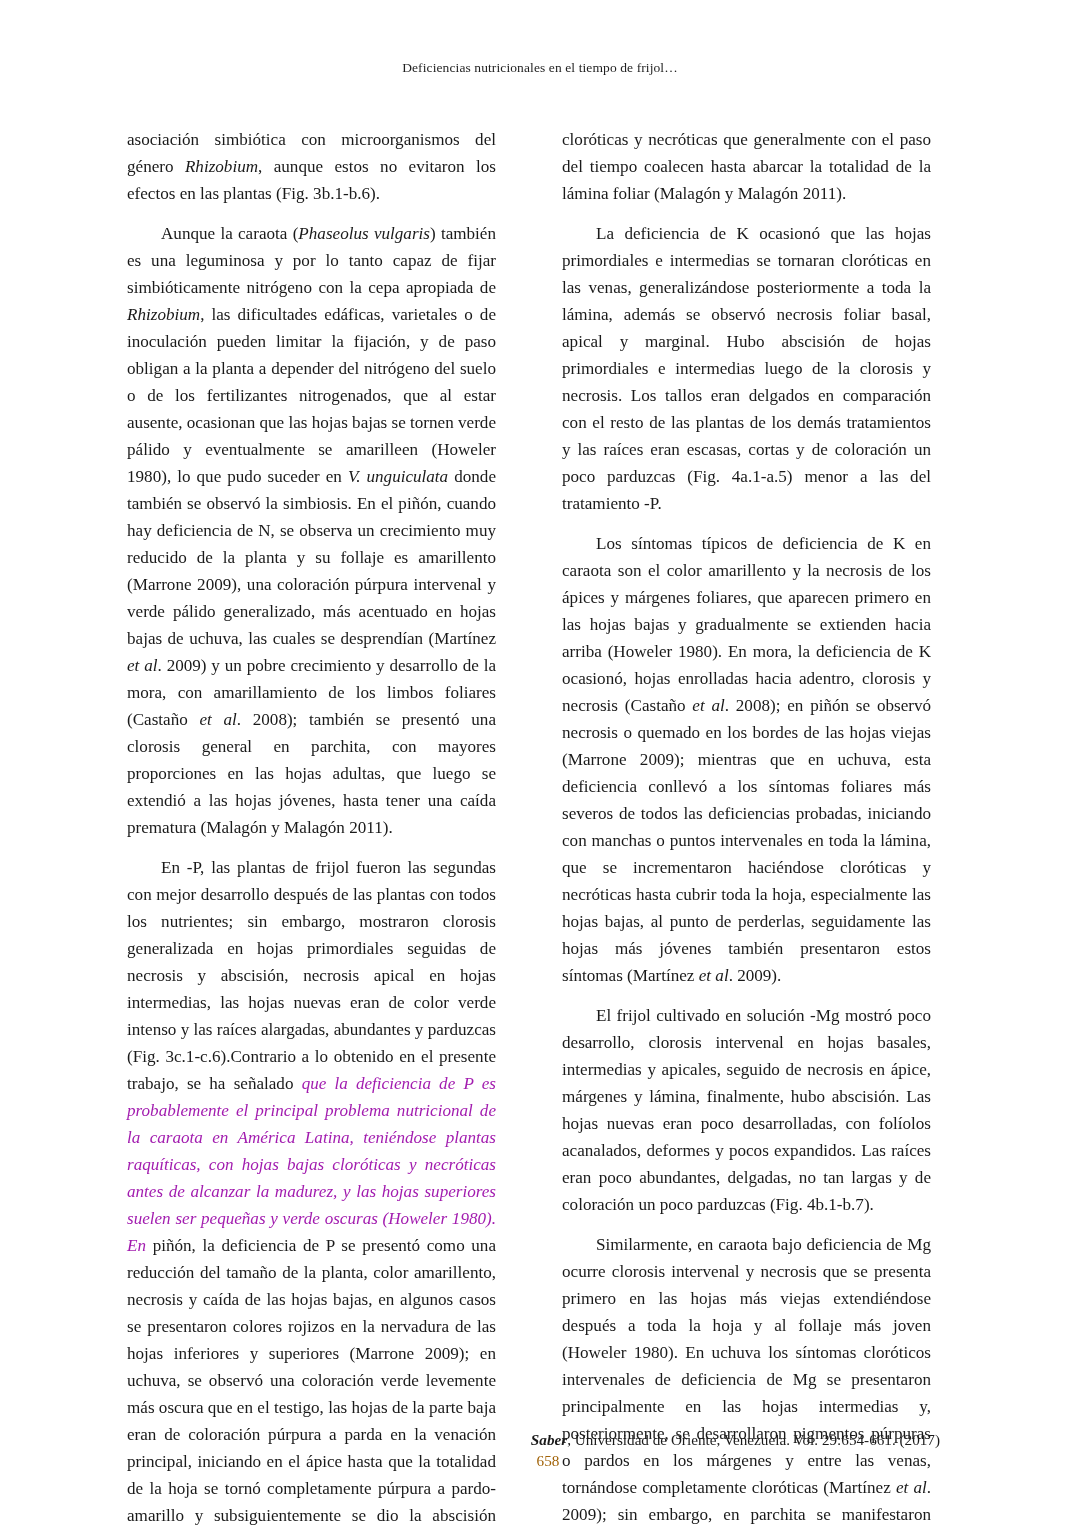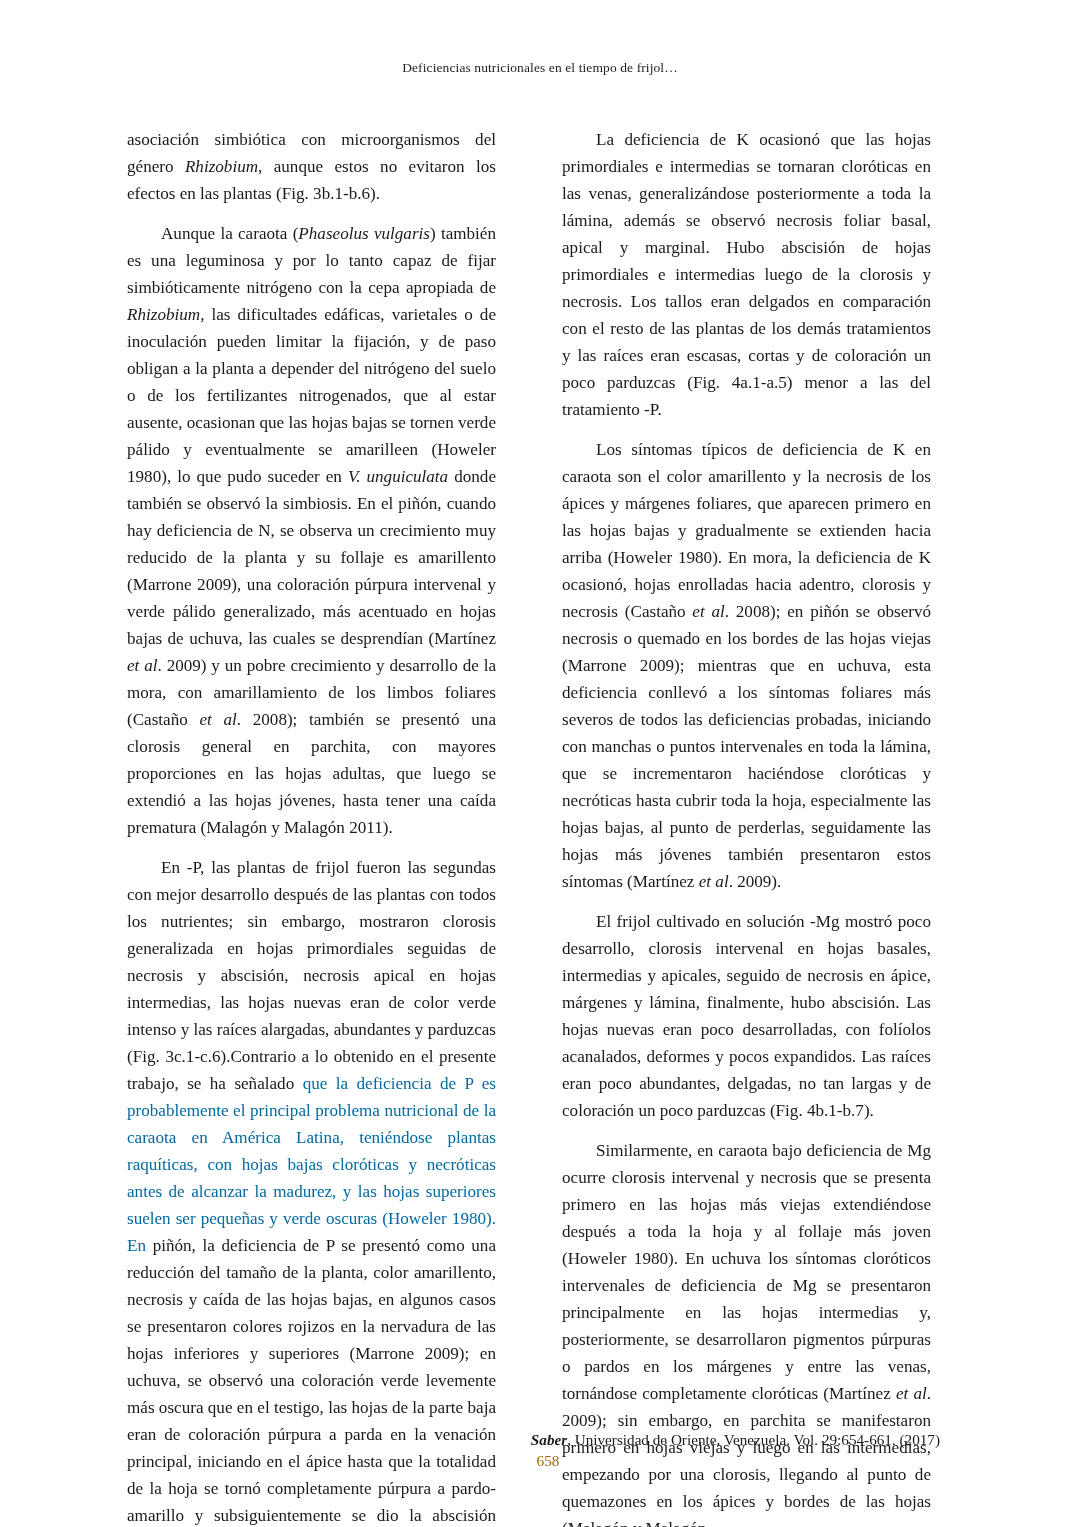--- a/index.html
+++ b/index.html
@@ -66,21 +66,22 @@
     text-indent: 34px;
   }
 
   p.para i,
   p.para em {
     font-style: italic;
   }
 
   
   .faded {
-    color: #0369a1;
+    color: #a21caf;
+    font-style: italic;
   }
 
   
   .footer {
     position: absolute;
     left: 0;
     top: 1428px;
     width: 940px;
     text-align: right;
     font-size: 15.2px;
@@ -117,20 +118,21 @@
       <p class="para"><span>asociación simbiótica con microorganismos del género </span><i>Rhizobium</i><span>, aunque estos no evitaron los efectos en las plantas (Fig. 3b.1-b.6).</span></p>
 
       <p class="para indent"><span>Aunque la caraota (</span><i>Phaseolus vulgaris</i><span>) también es una leguminosa y por lo tanto capaz de fijar simbióticamente nitrógeno con la cepa apropiada de </span><i>Rhizobium</i><span>, las dificultades edáficas, varietales o de inoculación pueden limitar la fijación, y de paso obligan a la planta a depender del nitrógeno del suelo o de los fertilizantes nitrogenados, que al estar ausente, ocasionan que las hojas bajas se tornen verde pálido y eventualmente se amarilleen (Howeler 1980), lo que pudo suceder en </span><i>V. unguiculata</i><span> donde también se observó la simbiosis. En el piñón, cuando hay deficiencia de N, se observa un crecimiento muy reducido de la planta y su follaje es amarillento (Marrone 2009), una coloración púrpura intervenal y verde pálido generalizado, más acentuado en hojas bajas de uchuva, las cuales se desprendían (Martínez </span><i>et al</i><span>. 2009) y un pobre crecimiento y desarrollo de la mora, con amarillamiento de los limbos foliares (Castaño </span><i>et al</i><span>. 2008); también se presentó una clorosis general en parchita, con mayores proporciones en las hojas adultas, que luego se extendió a las hojas jóvenes, hasta tener una caída prematura (Malagón y Malagón 2011).</span></p>
 
       <p class="para indent"><span>En -P, las plantas de frijol fueron las segundas con mejor desarrollo después de las plantas con todos los nutrientes; sin embargo, mostraron clorosis generalizada en hojas primordiales seguidas de necrosis y abscisión, necrosis apical en hojas intermedias, las hojas nuevas eran de color verde intenso y las raíces alargadas, abundantes y parduzcas (Fig. 3c.1-c.6).Contrario a lo obtenido en el presente trabajo, se ha señalado </span><span class="faded">que la deficiencia de P es probablemente el principal problema nutricional de la caraota en América Latina, teniéndose plantas raquíticas, con hojas bajas cloróticas y necróticas antes de alcanzar la madurez, y las hojas superiores suelen ser pequeñas y verde oscuras (Howeler 1980). En </span><span>piñón, la deficiencia de P se presentó como una reducción del tamaño de la planta, color amarillento, necrosis y caída de las hojas bajas, en algunos casos se presentaron colores rojizos en la nervadura de las hojas inferiores y superiores (Marrone 2009); en uchuva, se observó una coloración verde levemente más oscura que en el testigo, las hojas de la parte baja eran de coloración púrpura a parda en la venación principal, iniciando en el ápice hasta que la totalidad de la hoja se tornó completamente púrpura a pardo-amarillo y subsiguientemente se dio la abscisión foliar prematura (Martínez </span><i>et al</i><span>. 2009); mientras que en hojas maduras de parchita, se mostró una coloración verde oscuro, manchas</span></p>
 
     </div>
 
     <div class="column">
 
+      <p class="para"><span>cloróticas y necróticas que generalmente con el paso del tiempo coalecen hasta abarcar la totalidad de la lámina foliar (Malagón y Malagón 2011).</span></p>
 
       <p class="para indent"><span>La deficiencia de K ocasionó que las hojas primordiales e intermedias se tornaran cloróticas en las venas, generalizándose posteriormente a toda la lámina, además se observó necrosis foliar basal, apical y marginal. Hubo abscisión de hojas primordiales e intermedias luego de la clorosis y necrosis. Los tallos eran delgados en comparación con el resto de las plantas de los demás tratamientos y las raíces eran escasas, cortas y de coloración un poco parduzcas (Fig. 4a.1-a.5) menor a las del tratamiento -P.</span></p>
 
       <p class="para indent"><span>Los síntomas típicos de deficiencia de K en caraota son el color amarillento y la necrosis de los ápices y márgenes foliares, que aparecen primero en las hojas bajas y gradualmente se extienden hacia arriba (Howeler 1980). En mora, la deficiencia de K ocasionó, hojas enrolladas hacia adentro, clorosis y necrosis (Castaño </span><i>et al</i><span>. 2008); en piñón se observó necrosis o quemado en los bordes de las hojas viejas (Marrone 2009); mientras que en uchuva, esta deficiencia conllevó a los síntomas foliares más severos de todos las deficiencias probadas, iniciando con manchas o puntos intervenales en toda la lámina, que se incrementaron haciéndose cloróticas y necróticas hasta cubrir toda la hoja, especialmente las hojas bajas, al punto de perderlas, seguidamente las hojas más jóvenes también presentaron estos síntomas (Martínez </span><i>et al</i><span>. 2009).</span></p>
 
       <p class="para indent"><span>El frijol cultivado en solución -Mg mostró poco desarrollo, clorosis intervenal en hojas basales, intermedias y apicales, seguido de necrosis en ápice, márgenes y lámina, finalmente, hubo abscisión. Las hojas nuevas eran poco desarrolladas, con folíolos acanalados, deformes y pocos expandidos. Las raíces eran poco abundantes, delgadas, no tan largas y de coloración un poco parduzcas (Fig. 4b.1-b.7).</span></p>
 
       <p class="para indent"><span>Similarmente, en caraota bajo deficiencia de Mg ocurre clorosis intervenal y necrosis que se presenta primero en las hojas más viejas extendiéndose después a toda la hoja y al follaje más joven (Howeler 1980). En uchuva los síntomas cloróticos intervenales de deficiencia de Mg se presentaron principalmente en las hojas intermedias y, posteriormente, se desarrollaron pigmentos púrpuras o pardos en los márgenes y entre las venas, tornándose completamente cloróticas (Martínez </span><i>et al</i><span>. 2009); sin embargo, en parchita se manifestaron primero en hojas viejas y luego en las intermedias, empezando por una clorosis, llegando al punto de quemazones en los ápices y bordes de las hojas (Malagón y Malagón</span></p>
 
     </div>

